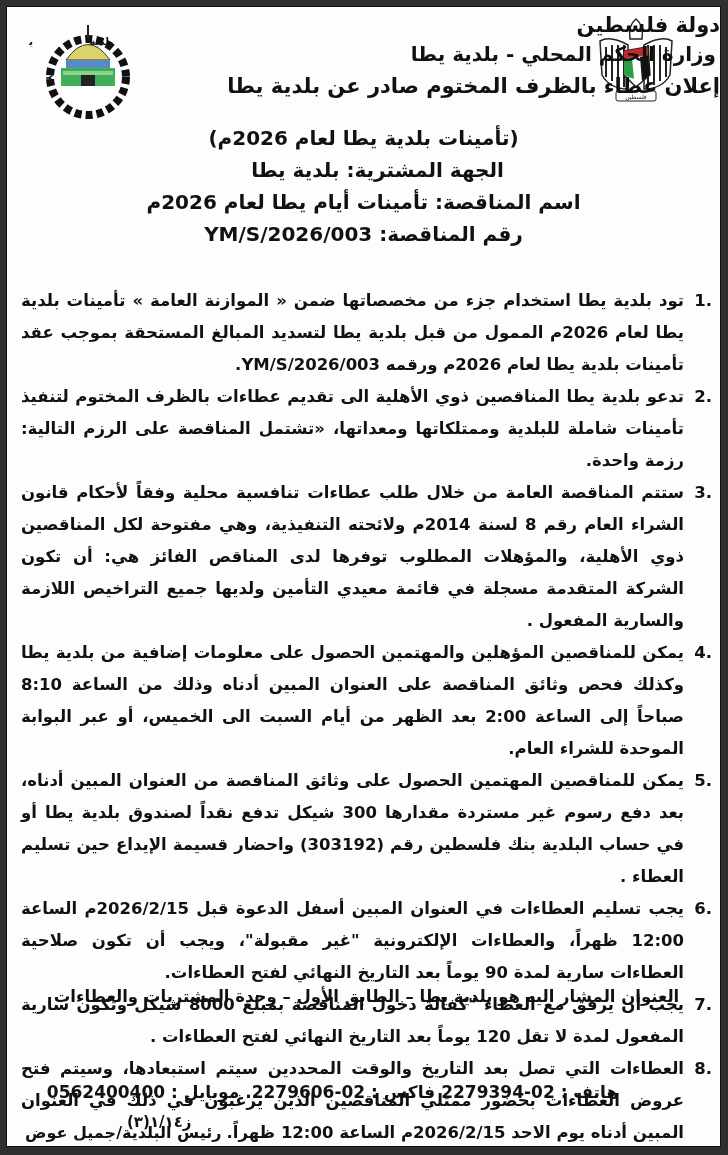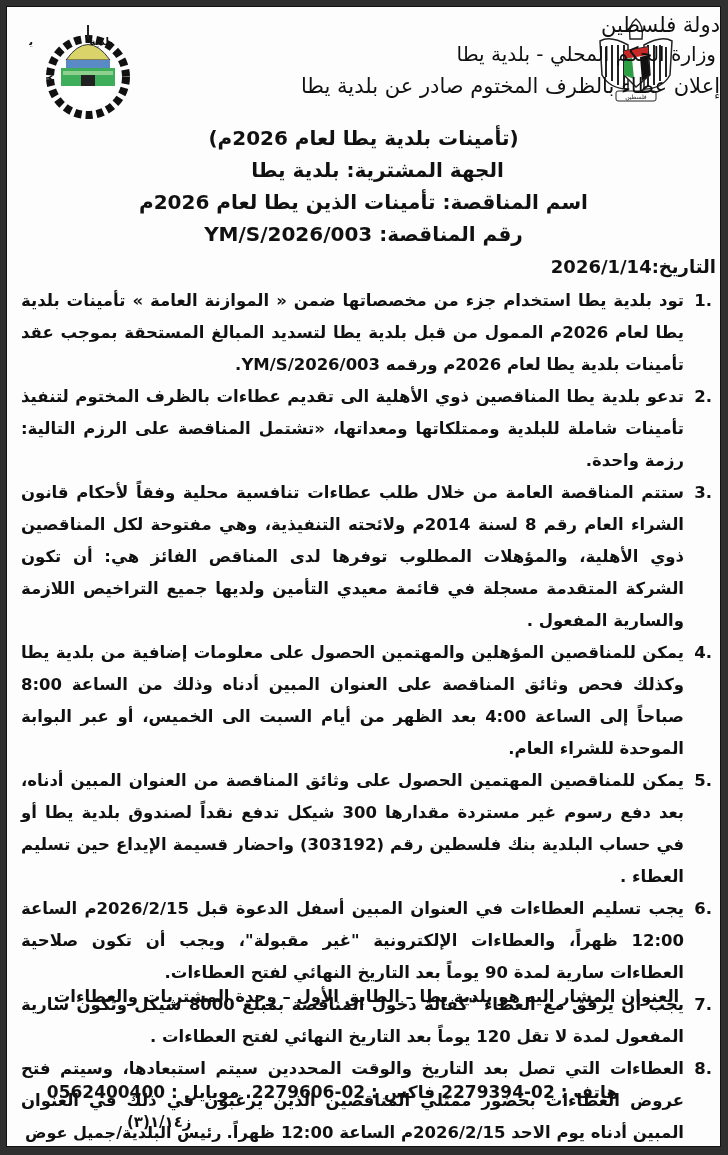--- a/index.html
+++ b/index.html
@@ -6,21 +6,21 @@
   body { width: 728px; height: 1155px; overflow: hidden; }
   .page {
     position: absolute; left: 0; top: 0; width: 728px; height: 1155px;
     background: #2f2f2f; box-sizing: border-box; padding: 6px 7px 8px 6px;
   }
   .paper {
     position: relative; width: 100%; height: 100%; background: #fdfdfd;
     box-sizing: border-box; border: 1px solid #111;
     font-family: "DejaVu Sans", sans-serif; color: #111; direction: rtl;
   }
-  .hl { font-weight: normal; line-height: 1; padding-left: 20px; }
+  .hl { font-weight: bold; line-height: 1; padding-left: 20px; }
   .h1 { position: absolute; left: 0; right: 0; top: 8px; font-size: 21px; }
   .h2 { position: absolute; left: 0; right: 4px; top: 37px; font-size: 20px; }
   .h3 { position: absolute; left: 0; right: 0; top: 69px; font-size: 21px; }
   .sub { text-align: center; font-weight: bold; }
   .sub1 { position: absolute; left: 0; right: 0; top: 119px; font-size: 20px; }
   .sub2 { position: absolute; left: 0; right: 0; top: 151px; font-size: 20px; padding-left: 28px; }
   .sub3 { position: absolute; left: 0; right: 0; top: 183px; font-size: 20px; }
   .sub4 { position: absolute; left: 0; right: 0; top: 215px; font-size: 20px; }
   .date { position: absolute; right: 4px; top: 249px; font-size: 18px; font-weight: bold; }
 
@@ -82,30 +82,29 @@
         <text x="46" y="84" font-size="6" text-anchor="middle" fill="#222" font-family="DejaVu Sans, sans-serif">فلسطين</text>
       </svg>
     </div>
 
     <div class="hl h1">دولة فلسطين</div>
     <div class="hl h2">وزارة الحكم المحلي - بلدية يطا</div>
     <div class="hl h3">إعلان عطاء بالظرف المختوم صادر عن بلدية يطا</div>
 
     <div class="sub sub1">(تأمينات بلدية يطا لعام 2026م)</div>
     <div class="sub sub2">الجهة المشترية:  بلدية يطا</div>
-    <div class="sub sub3">اسم المناقصة:  تأمينات الذين يطا لعام 2026م</div>
+    <div class="sub sub3">اسم المناقصة:  تأمينات أيام يطا لعام 2026م</div>
     <div class="sub sub4">رقم المناقصة: YM/S/2026/003</div>
 
-    <div class="date">التاريخ:2026/1/14</div>
 
     <div class="items">
       <div class="item"><span class="num">1.</span><span>تود بلدية يطا استخدام جزء من مخصصاتها ضمن « الموازنة العامة » تأمينات بلدية يطا لعام 2026م الممول من قبل بلدية يطا لتسديد المبالغ المستحقة بموجب عقد تأمينات بلدية يطا لعام 2026م ورقمه YM/S/2026/003.</span></div>
       <div class="item"><span class="num">2.</span><span>تدعو بلدية يطا المناقصين ذوي الأهلية الى تقديم عطاءات بالظرف المختوم لتنفيذ تأمينات شاملة للبلدية وممتلكاتها ومعداتها، «تشتمل المناقصة على الرزم التالية: رزمة واحدة.</span></div>
       <div class="item"><span class="num">3.</span><span>ستتم المناقصة العامة من خلال طلب عطاءات تنافسية محلية وفقاً لأحكام قانون الشراء العام رقم 8 لسنة 2014م ولائحته التنفيذية، وهي مفتوحة لكل المناقصين ذوي الأهلية، والمؤهلات المطلوب توفرها لدى المناقص الفائز هي: أن تكون الشركة المتقدمة مسجلة في قائمة معيدي التأمين ولديها جميع التراخيص اللازمة والسارية المفعول .</span></div>
-      <div class="item"><span class="num">4.</span><span>يمكن للمناقصين المؤهلين والمهتمين الحصول على معلومات إضافية من بلدية يطا وكذلك فحص وثائق المناقصة على العنوان المبين أدناه وذلك من الساعة 8:00 صباحاً إلى الساعة 4:00 بعد الظهر من أيام السبت الى الخميس، أو عبر البوابة الموحدة للشراء العام.</span></div>
+      <div class="item"><span class="num">4.</span><span>يمكن للمناقصين المؤهلين والمهتمين الحصول على معلومات إضافية من بلدية يطا وكذلك فحص وثائق المناقصة على العنوان المبين أدناه وذلك من الساعة 8:10 صباحاً إلى الساعة 2:00 بعد الظهر من أيام السبت الى الخميس، أو عبر البوابة الموحدة للشراء العام.</span></div>
       <div class="item"><span class="num">5.</span><span>يمكن للمناقصين المهتمين الحصول على وثائق المناقصة من العنوان المبين أدناه، بعد دفع رسوم غير مستردة مقدارها 300 شيكل تدفع نقداً لصندوق بلدية يطا أو في حساب البلدية بنك فلسطين رقم (303192) واحضار قسيمة الإيداع حين تسليم العطاء .</span></div>
       <div class="item"><span class="num">6.</span><span>يجب تسليم العطاءات في العنوان المبين أسفل الدعوة قبل 2026/2/15م الساعة 12:00 ظهراً، والعطاءات الإلكترونية "غير مقبولة"، ويجب أن تكون صلاحية العطاءات سارية لمدة 90 يوماً بعد التاريخ النهائي لفتح العطاءات.</span></div>
       <div class="item"><span class="num">7.</span><span>يجب أن يرفق مع العطاء "كفالة دخول المناقصة بمبلغ 8000 شيكل وتكون سارية المفعول لمدة لا تقل 120 يوماً بعد التاريخ النهائي لفتح العطاءات .</span></div>
       <div class="item"><span class="num">8.</span><span>العطاءات التي تصل بعد التاريخ والوقت المحددين سيتم استبعادها، وسيتم فتح عروض العطاءات بحضور ممثلي المناقصين الذين يرغبون في ذلك في العنوان المبين أدناه يوم الاحد 2026/2/15م الساعة 12:00 ظهراً.</span></div>
     </div>
 
     <div class="footer addr">العنوان المشار اليه هو بلدية يطا – الطابق الأول – وحدة المشتريات والعطاءات</div>
     <div class="footer phones">هاتف :  02-2279394 فاكس : 02-2279606. موبايل : 0562400400</div>
     <div class="footer ref">ز١/١٤(٣)</div>
     <div class="footer sign">رئيس البلدية/جميل عوض</div>

